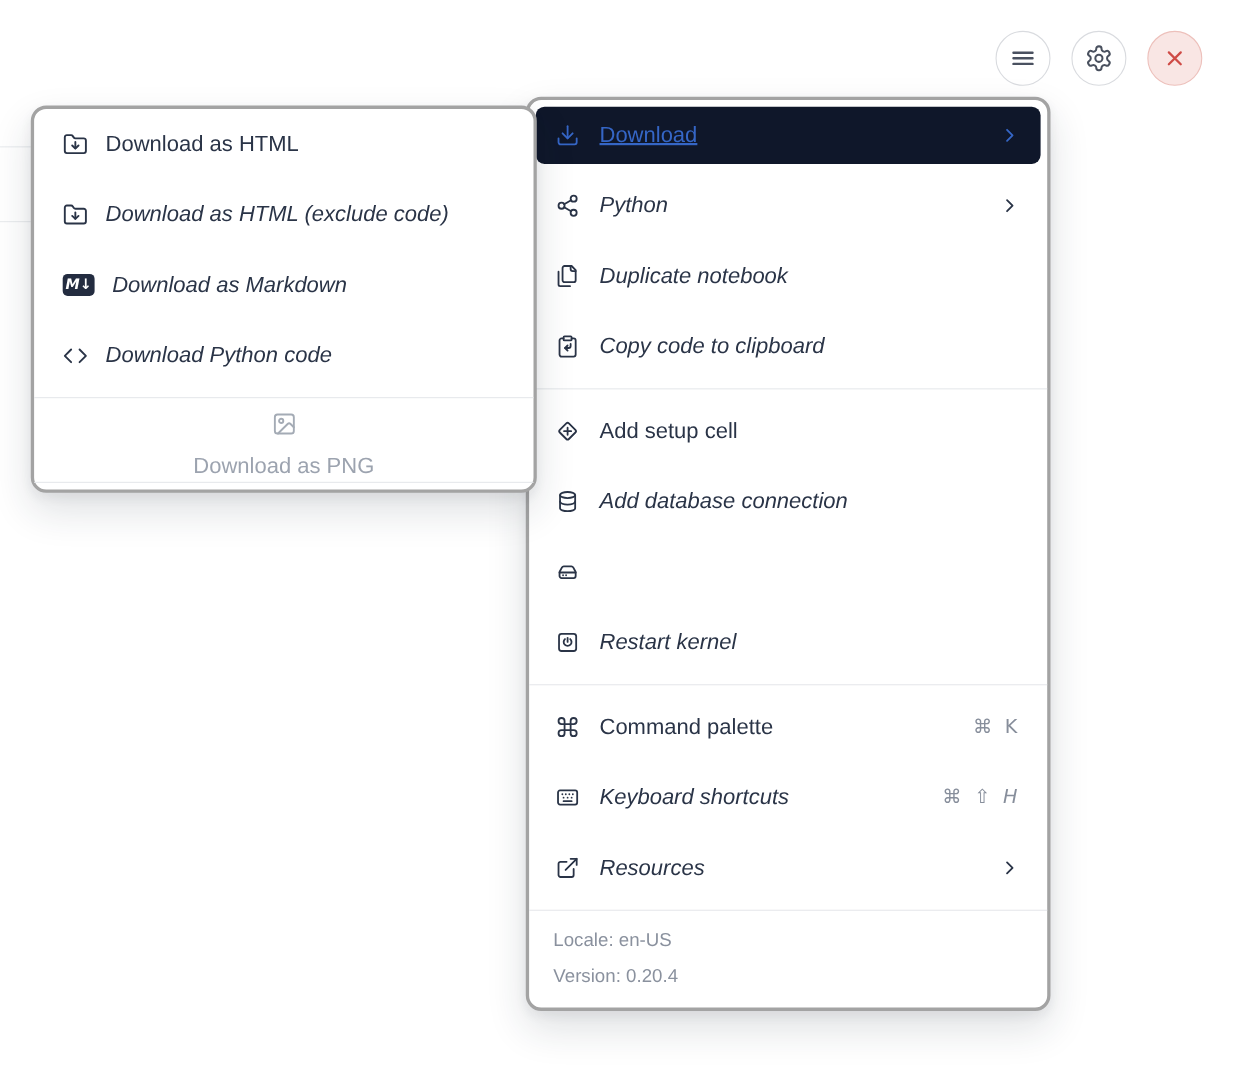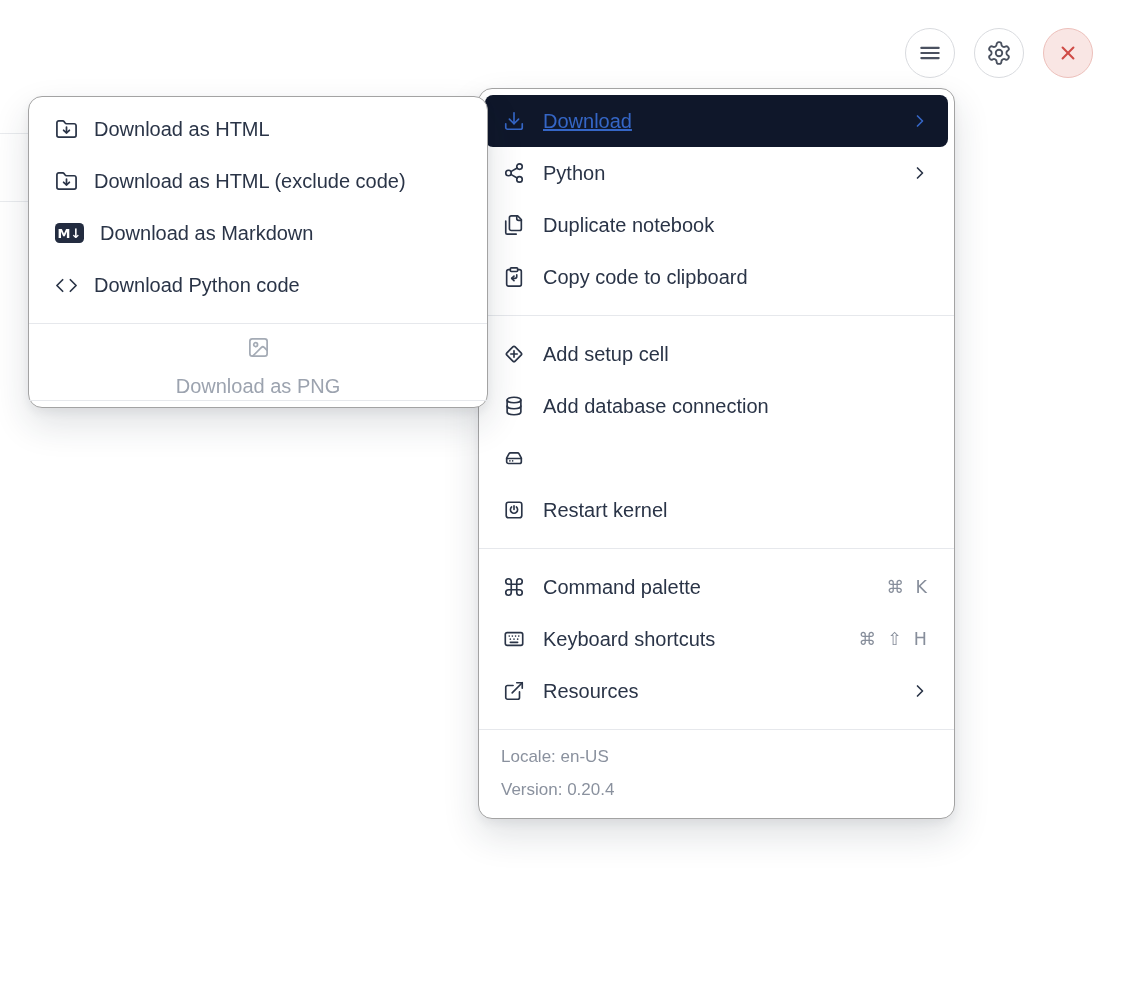--- a/index.html
+++ b/index.html
@@ -14,33 +14,33 @@
   .topbar { position:absolute; left:905px; top:28px; display:flex; gap:19px; }
   .circle-btn {
     width:50px; height:50px; border-radius:50%; background:#fff;
     border:1.5px solid #D9DBDF; display:flex; align-items:center; justify-content:center;
     cursor:pointer;
   }
   .circle-btn.danger { background:#F9E6E4; border-color:#EDC0BB; }
 
   
   .menu {
-    position:absolute; background:#fff; border:1px solid #a3a3a3; border-radius:14px;
+    position:absolute; background:#fff; border:3px solid #a3a3a3; border-radius:14px;
     box-shadow:0 4px 10px rgba(30,41,59,.06), 0 16px 36px rgba(30,41,59,.14);
   }
   .main-menu { left:478px; top:88px; width:477px; z-index:2; }
   .sub-menu  { left:28px;  top:96px; width:460px; z-index:5; }
   .group { padding:6px; }
   .sep { height:1px; background:#E6E8EC; margin:6px 0; }
 
   .item {
     height:52px; border-radius:8px; display:flex; align-items:center;
     padding:0 18px; gap:18px; font-size:20px; color:#2A3447; cursor:pointer;
   }
-  .item + .item { margin-top:0; }
+  .item + .item { margin-top:12px;font-style:italic; }
   .sub-menu .item { padding:0 20px; gap:16px; }
   .item .label { flex:1; white-space:nowrap; }
   .item .mi { flex:0 0 auto; display:flex; align-items:center; justify-content:center; color:#2A3447; }
   .item.active { background:#0f172a; color:#3566C6;text-decoration:underline; }
   .item.active .mi, .item.active .chev { color:#3566C6; }
   .item.disabled { color:#9CA3AF; cursor:default;flex-direction:column; }
   .item.disabled .mi { color:#A4ABB5; }
   .chev { color:#2A3447; display:flex; align-items:center; }
   .shortcut {
     font-family:"DejaVu Sans", sans-serif; font-size:17.5px; color:#878E9B;

